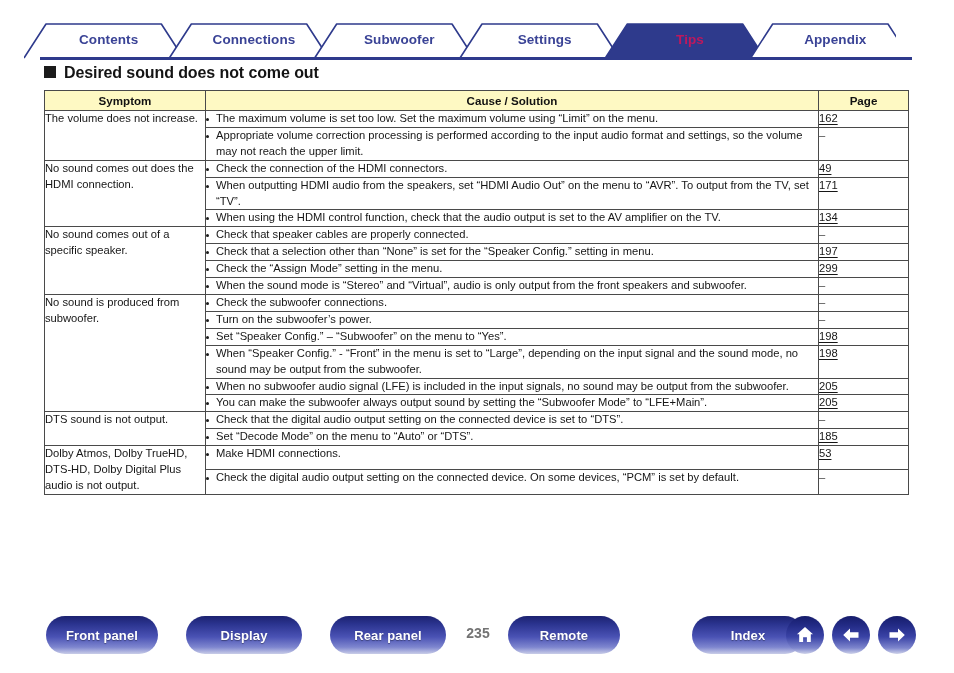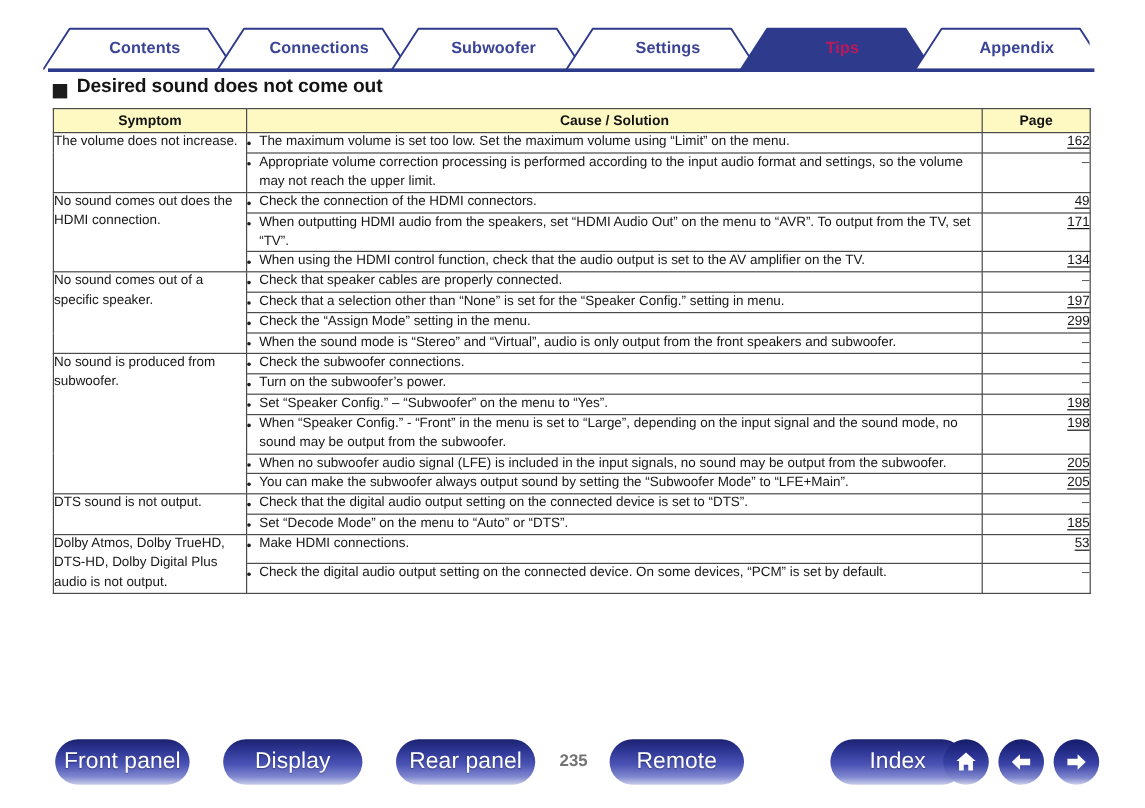--- a/index.html
+++ b/index.html
@@ -9,21 +9,21 @@
     width: 954px; height: 673px;
     background: #ffffff;
     font-family: "Liberation Sans", sans-serif;
     -webkit-font-smoothing: antialiased;
   }
   body { position: relative; overflow: hidden; }
 
   
   #tabbar {
     position: absolute;
-    left: 36px; top: 22px;
+    left: 24px; top: 22px;
     width: 872px; height: 40px;
   }
   #tabbar svg { display: block; }
   .tab-label {
     position: absolute;
     top: 0; height: 36px;
     line-height: 36px;
     text-align: center;
     font-size: 13.5px;
     font-weight: bold;
@@ -37,21 +37,21 @@
     position: absolute;
     left: 40px; top: 57px;
     width: 872px; height: 3px;
     background: #2e3a8c;
   }
 
   
   #heading {
     position: absolute;
     left: 44px; top: 64px;
-    display: flex; align-items: flex-end;
+    display: flex; align-items: flex-start;
     gap: 8px;
   }
   #heading .sq {
     width: 12px; height: 12px;
     background: #1b1b1b;
     display: inline-block;
     margin-top: 2px;
   }
   #heading .txt {
     font-size: 16px;
@@ -93,21 +93,21 @@
 
   td.symptom {
     padding: 5px 6px 5px 6px;
     line-height: 1.42;
   }
   td.cause {
     padding: 4px 8px 4px 10px;
     line-height: 1.42;
   }
   td.page {
-    text-align: right;
+    text-align: left;
     padding: 4px 4px;
     line-height: 1.42;
   }
   td.page .lnk {
     text-decoration: underline;
     text-underline-offset: 1.5px;
     color: #161616;
     cursor: pointer;
   }
   td.page .dash { color: #444; }
@@ -132,22 +132,22 @@
     left: 0; top: 616px;
     width: 954px; height: 44px;
   }
   .pill {
     position: absolute;
     top: 0;
     height: 38px;
     border-radius: 19px;
     background: linear-gradient(180deg,#1c2270 0%, #2b3490 22%, #4a52b4 55%, #7e86cf 82%, #c9cde8 100%);
     color: #ffffff;
-    font-size: 19px;
-    font-weight: normal;
+    font-size: 13px;
+    font-weight: bold;
     display: flex;
     align-items: center;
     justify-content: center;
     cursor: pointer;
     letter-spacing: .1px;
     text-shadow: 0 1px 1px rgba(0,0,0,.35);
   }
   .circ {
     position: absolute;
     top: 0;

